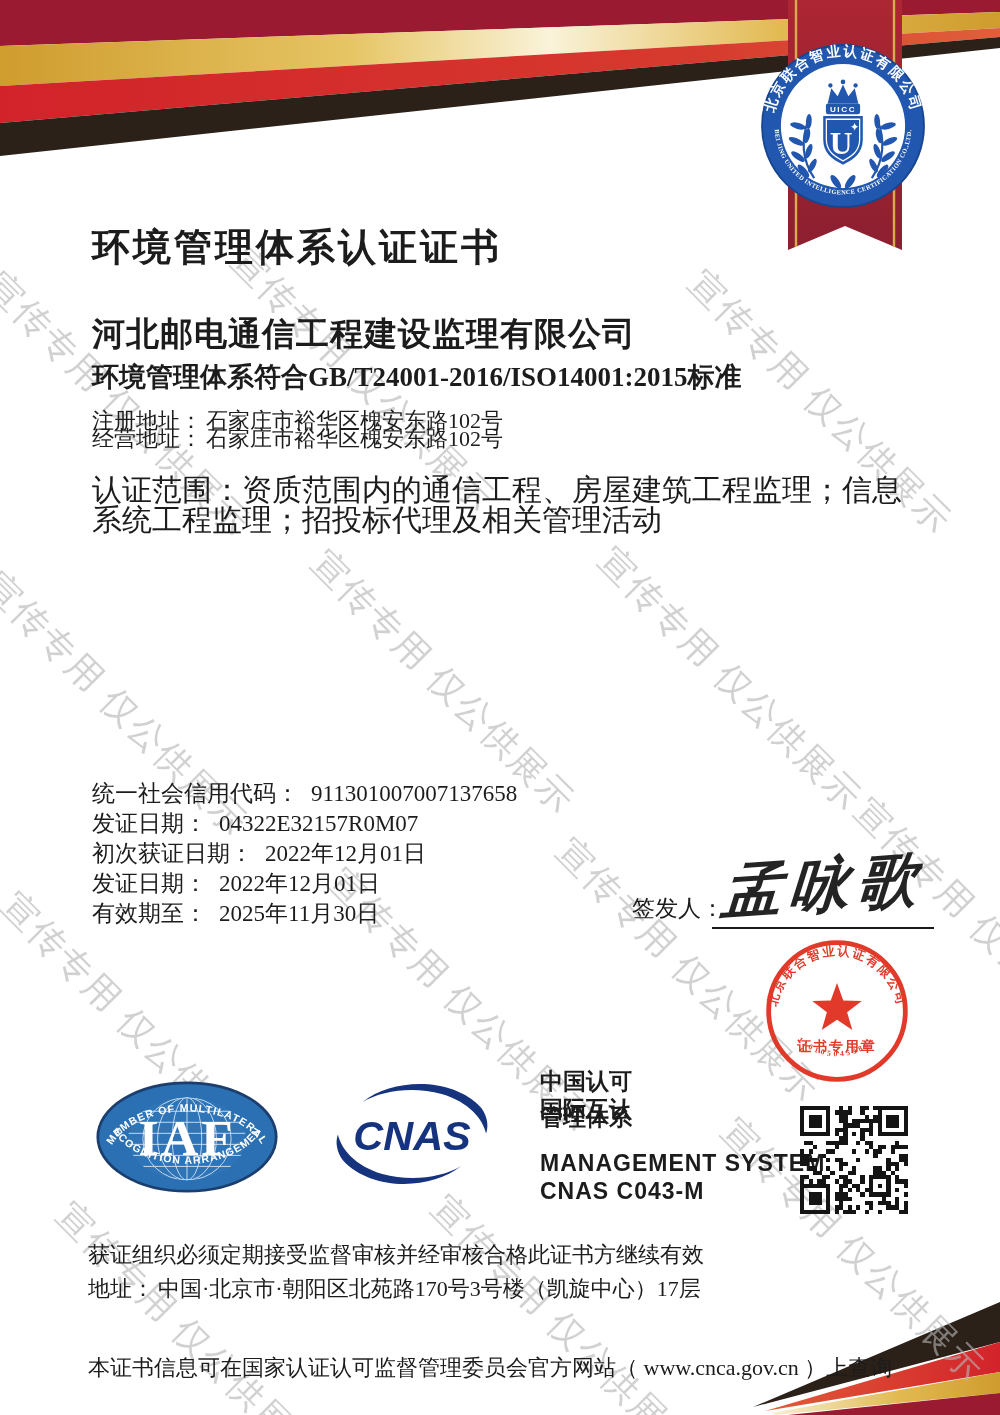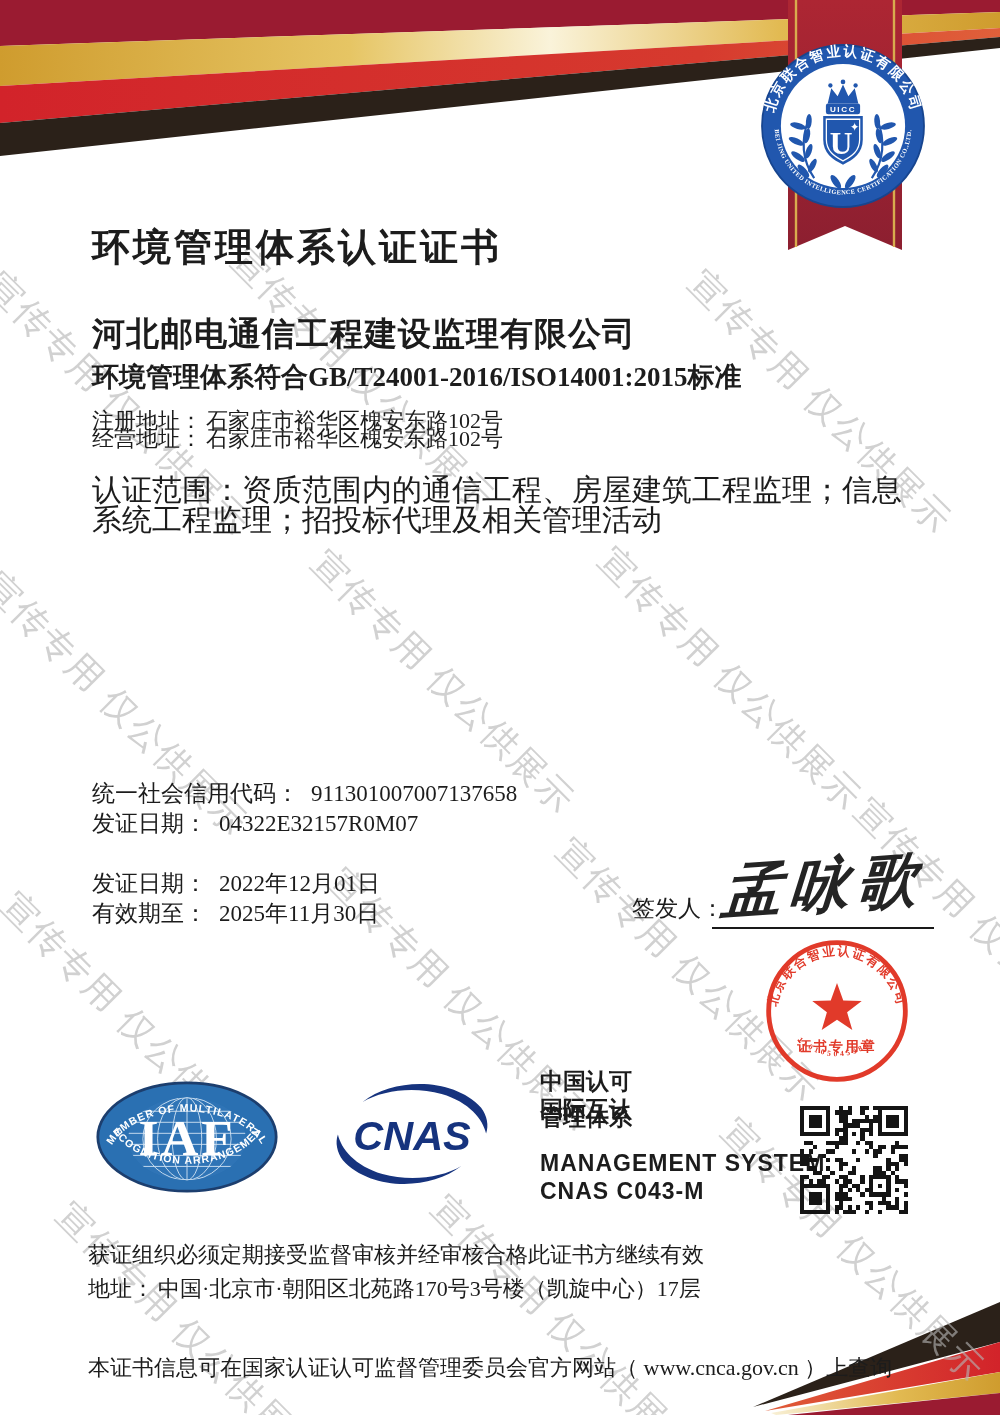--- a/index.html
+++ b/index.html
@@ -160,20 +160,23 @@
   <div class="abs addr" style="top:424px">
     <span class="lab">经营地址：</span><span>石家庄市裕华区槐安东路102号</span>
   </div>
   <div class="abs scope">认证范围：资质范围内的通信工程、房屋建筑工程监理；信息系统工程监理；招投标代理及相关管理活动</div>
 
   <div class="abs drow" style="top:778px">
     <span class="lab">统一社会信用代码：</span><span>911301007007137658</span>
   </div>
   <div class="abs drow" style="top:808px">
     <span class="lab">发证日期：</span><span>04322E32157R0M07</span>
+  </div>
+  <div class="abs drow" style="top:838px">
+    <span class="lab">初次获证日期：</span><span>2022年12月01日</span>
   </div>
   <div class="abs drow" style="top:868px">
     <span class="lab">发证日期：</span><span>2022年12月01日</span>
   </div>
   <div class="abs drow" style="top:898px">
     <span class="lab">有效期至：</span><span>2025年11月30日</span>
   </div>
 
   <div class="abs signer">签发人：</div>
   <div class="abs sig">孟咏歌</div>

